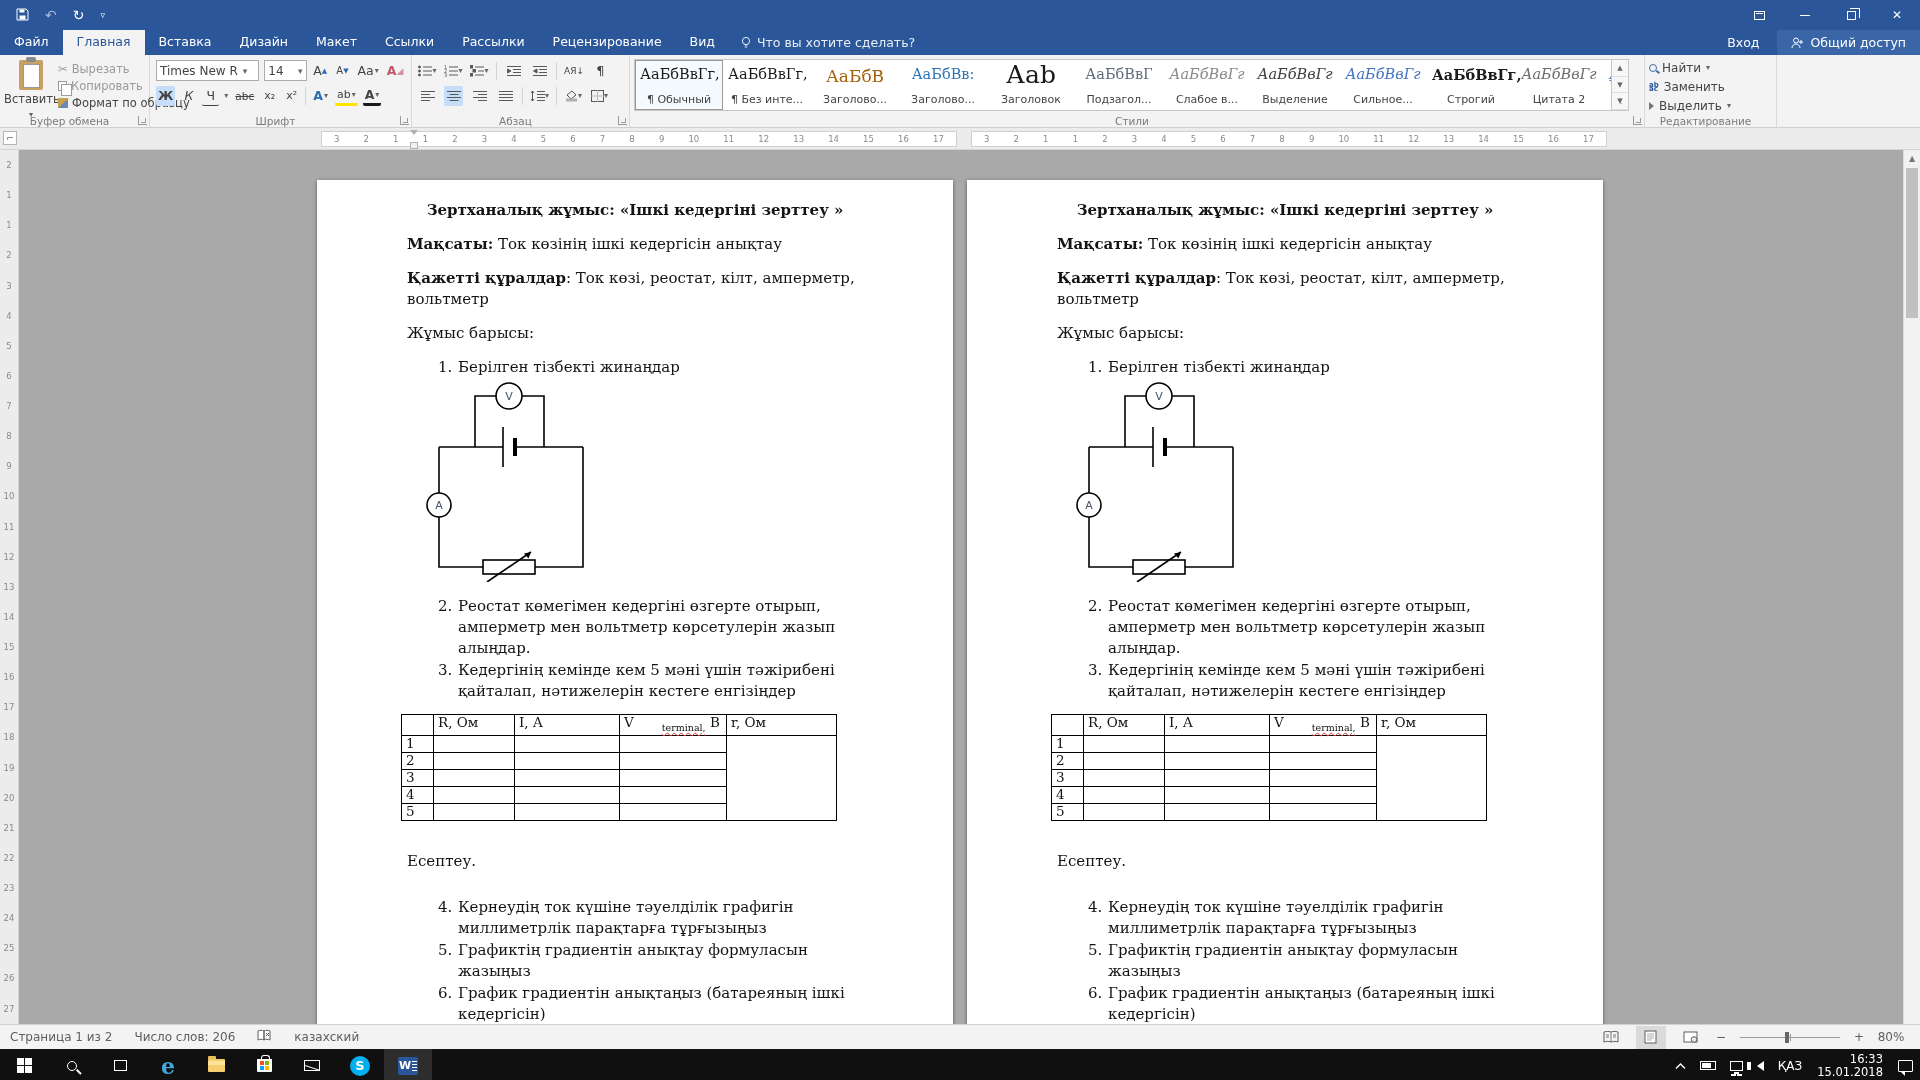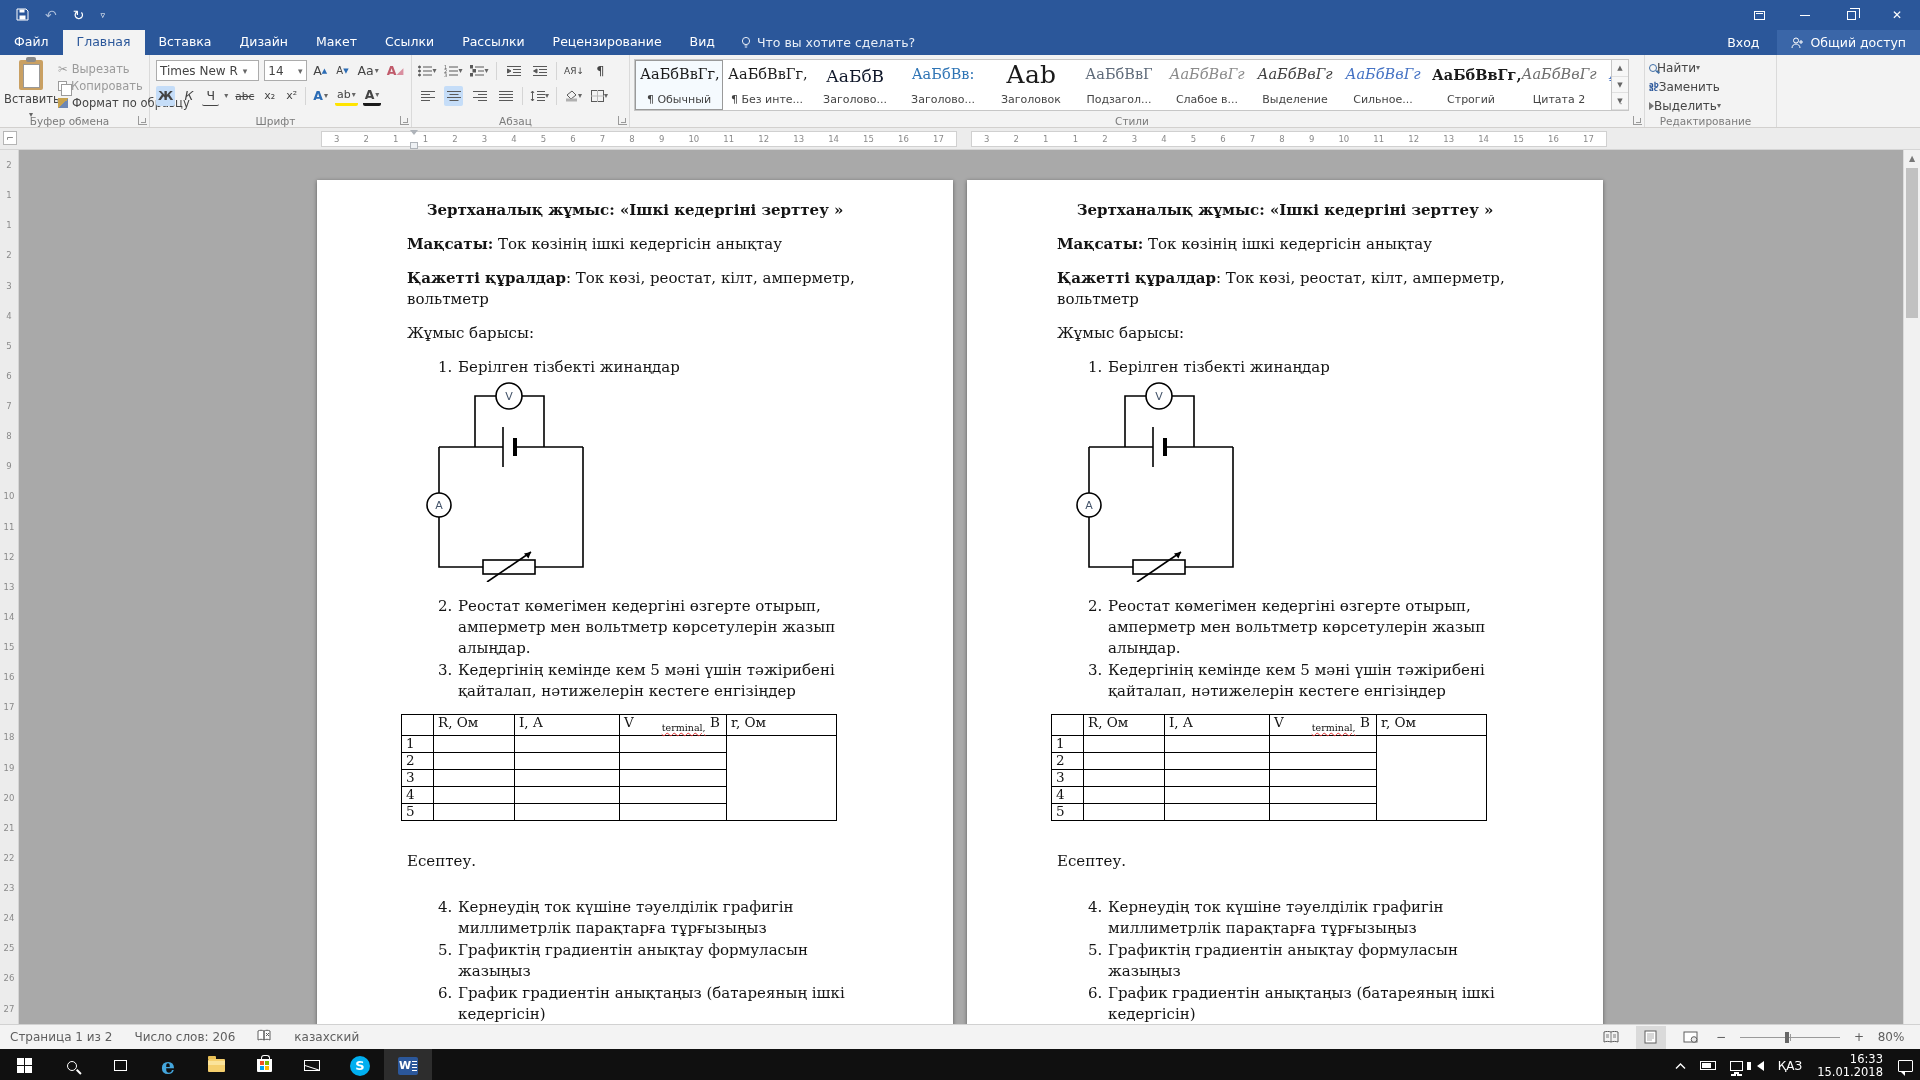--- a/index.html
+++ b/index.html
@@ -58,34 +58,34 @@
   .fc-a { border-bottom:3px solid #1a1a1a; font-weight:bold; }
   .para-group { width:218px; }
   .pbtn { min-width:19px; height:20px; display:inline-flex; align-items:center; justify-content:center; border-radius:2px; }
   .pbtn.on { background:#c5ddf8; }
   .styles-group { width:1015px; }
   .style-gallery { display:flex; background:#fff; border:1px solid #c6c6c6; height:52px; margin-top:1px; overflow:hidden; width:978px; float:left; }
   .style-item { min-width:88px; padding:5px 4px 3px; text-align:center; display:flex; flex-direction:column; justify-content:space-between; border:1px solid transparent; }
   .style-item .sample { font-size:14.5px; white-space:nowrap; color:#1a1a1a; font-family:"DejaVu Serif","Liberation Serif",serif; }
   .style-item .slabel { font-size:11px; color:#444; white-space:nowrap; overflow:hidden; }
   .style-item.sel { border:1px solid #9a9a9a; background:#f5fafe; }
-  .sv-h1 .sample { color:#0f172a; font-size:17px; }
+  .sv-h1 .sample { color:#a16207; font-size:17px; }
   .sv-h2 .sample { color:#2e74b5; }
   .sv-title .sample { font-size:25px; line-height:18px; }
   .sv-sub .sample { color:#5f6b7a; }
   .sv-subtle .sample { font-style:italic; color:#8a8a8a; }
   .sv-em .sample { font-style:italic; color:#3f3f3f; }
   .sv-strongem .sample { font-style:italic; color:#4472c4; }
   .sv-strict .sample { font-weight:bold; }
   .sv-quote .sample { font-style:italic; color:#6d6d6d; }
   .sv-iquote .sample { font-style:italic; color:#4472c4; text-decoration:underline; }
   .gal-scroll { float:left; width:17px; display:flex; flex-direction:column; border:1px solid #c6c6c6; border-left:none; height:52px; margin-top:1px; background:#f7f7f7; }
   .gal-scroll div { flex:1; display:flex; align-items:center; justify-content:center; font-size:7px; color:#666; border-bottom:1px solid #e0e0e0; }
   .edit-group { width:132px; font-size:12px; }
-  .edit-row { display:flex; align-items:center; height:19px; white-space:nowrap; }
+  .edit-row { display:flex; align-items:center; gap:5px; height:19px; white-space:nowrap; }
   .mag { width:8px; height:8px; border:1.5px solid #3f6ea5; border-radius:50%; position:relative; }
   .mag:before { content:""; position:absolute; left:6px; top:6px; width:4px; height:1.5px; background:#3f6ea5; transform:rotate(40deg); }
   .repl { font-size:7px; color:#2b579a; line-height:4px; font-weight:bold; }
   .selarrow { width:0; height:0; border-left:5px solid #777; border-top:4px solid transparent; border-bottom:4px solid transparent; }
   
   .rulerrow { height:22px; background:#ececec; position:relative; border-bottom:1px solid #d5d5d5; }
   .tabsel { position:absolute; left:3px; top:3px; width:14px; height:14px; background:#fff; border:1px solid #b5b5b5; font-size:9px; color:#666; text-align:center; line-height:13px; }
   .hruler { position:absolute; top:3px; width:636px; height:16px; background:#fff; border:1px solid #d0d0d0; display:flex; align-items:center; }
   .hruler .nums { display:flex; width:100%; justify-content:space-around; font-size:8.5px; color:#8a8a8a; }
   .indent-marker { position:absolute; left:88px; top:-2px; width:8px; height:19px; }

